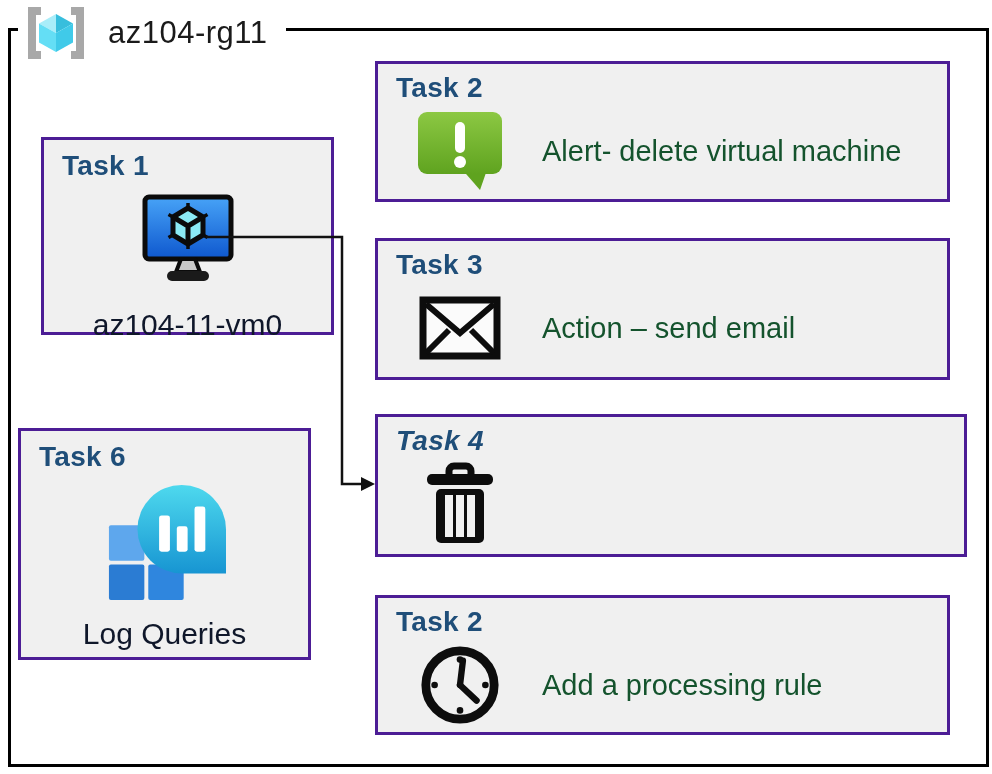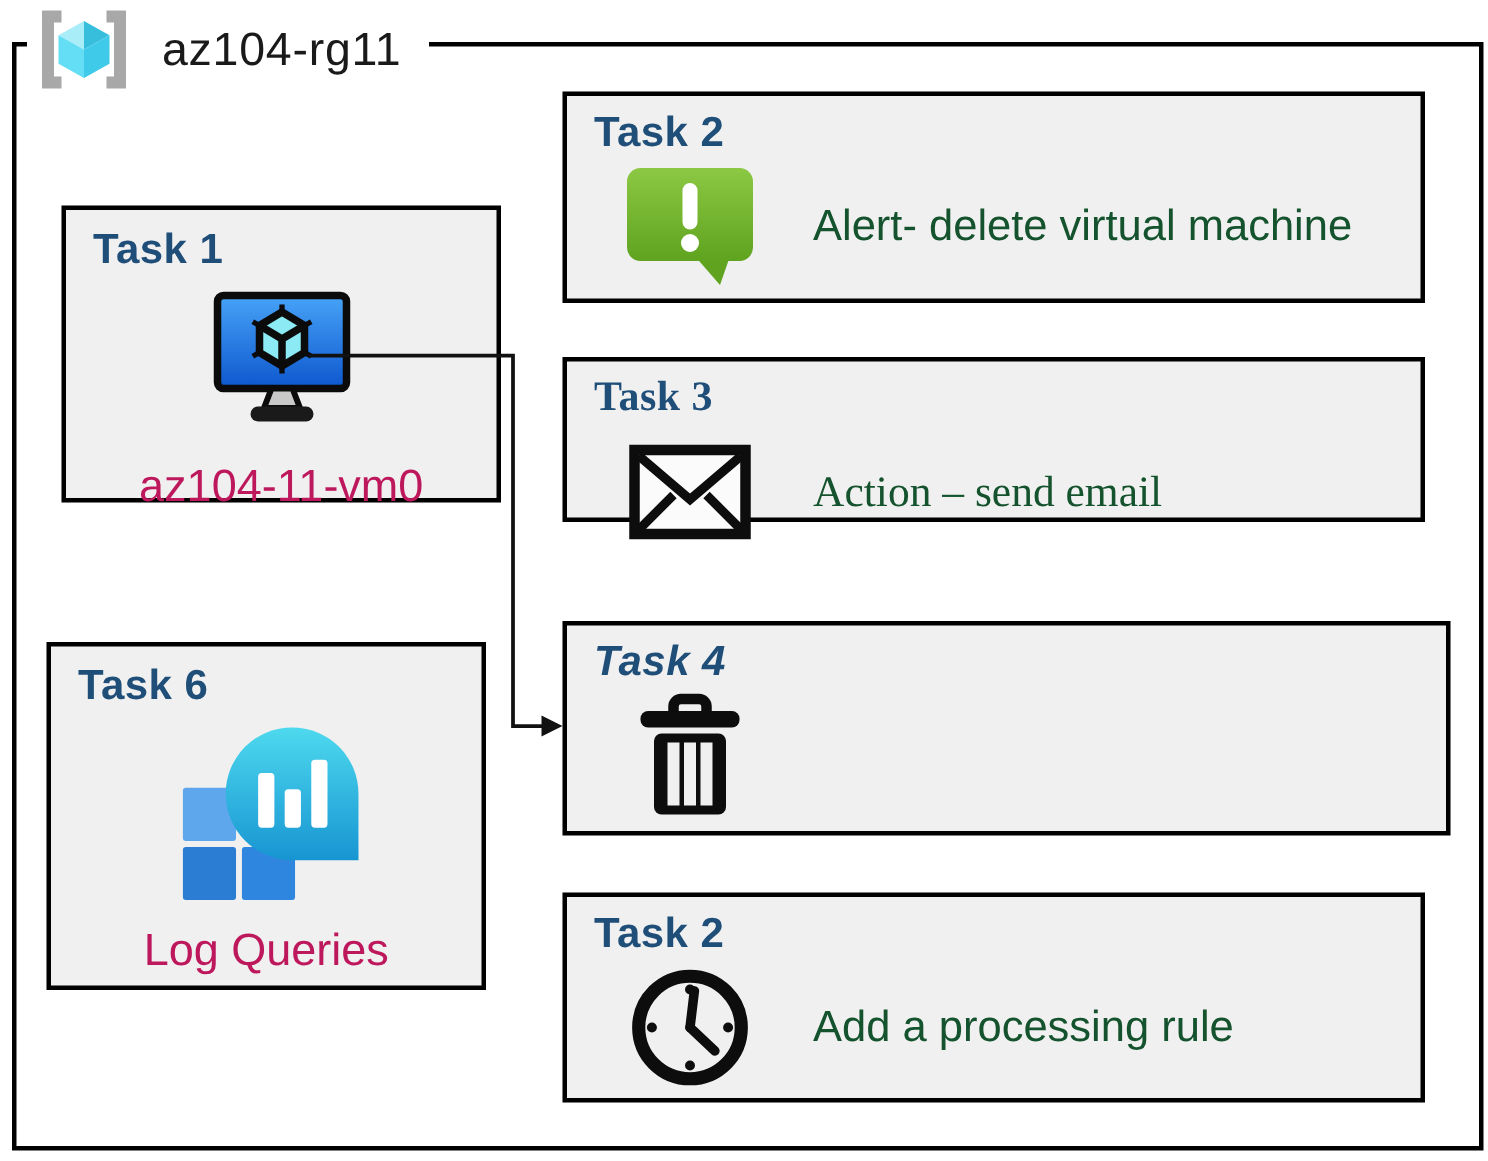--- a/index.html
+++ b/index.html
@@ -16,35 +16,35 @@
   }
 
   .rg-header {
     position: absolute; left: 18px; top: 4px; height: 58px;
     display: flex; align-items: center; gap: 16px;
     background: #ffffff; padding: 0 18px 0 2px; z-index: 3;
   }
   .rg-title { font-size: 31px; color: #1a1a1a; letter-spacing: 0.5px; }
 
   .box {
-    position: absolute; background: #f0f0f0; border: 3px solid #000000; z-index: 2;
+    position: absolute; background: #f0f0f0; border: 3px solid #4c1d95; z-index: 2;
   }
   .task-title {
     font-weight: bold; font-size: 28px; color: #1f4e79; letter-spacing: 0.3px;
   }
 
   
   .box.left { padding: 10px 14px; text-align: center; }
   .box.left .task-title { text-align: left; padding-left: 4px; }
   .box.left .icon-area {
     display: flex; justify-content: center; align-items: center;
   }
   #task1-box .icon-area { height: 110px; margin-top: 2px; }
   #task6-box .icon-area { height: 126px; margin-top: 4px; }
-  .left-label { font-size: 30px; color: #be185d; margin-top: 14px; }
+  .left-label { font-size: 30px; color: #0f172a; margin-top: 14px; }
 
   
   .box.right { padding: 8px 18px; }
   .box.right .row {
     display: flex; align-items: center; margin-left: 16px; margin-top: 2px; height: 90px;
   }
   .box.right .icon-slot {
     width: 96px; display: flex; justify-content: center; align-items: center;
   }
   .right-label { font-size: 29px; color: #14532d; margin-left: 34px; white-space: nowrap; }
@@ -95,21 +95,21 @@
         <polygon points="48,16 63,25 63,43 48,52 33,43 33,25" fill="none" stroke="#0b0b0b" stroke-width="5" stroke-linejoin="round"></polygon>
         <path d="M48,34 L48,52 M48,34 L33,25 M48,34 L63,25" stroke="#0b0b0b" stroke-width="5" fill="none"></path>
         <path d="M48,16 L48,11 M63,25 L67.5,22.5 M63,43 L67.5,45.5 M48,52 L48,57 M33,43 L28.5,45.5 M33,25 L28.5,22.5" stroke="#0b0b0b" stroke-width="3.5" fill="none"></path>
         <polygon points="41,67 55,67 60,80 36,80" fill="#c9c9c9" stroke="#0b0b0b" stroke-width="4" stroke-linejoin="round"></polygon>
         <rect x="27" y="79" width="42" height="10" rx="5" fill="#1a1a1a"></rect>
       </svg>
     </div>
     <div class="left-label">az104-11-vm0</div>
   </div>
 
-  <div class="box left" id="task6-box" style="left:31px; top:428px; width:293px; height:232px;">
+  <div class="box left" id="task6-box" style="left:18px; top:428px; width:293px; height:232px;">
     <div class="task-title">Task 6</div>
     <div class="icon-area">
       <svg width="124" height="120" viewBox="0 0 126 122">
         <defs>
           <linearGradient id="logteal" x1="0" y1="0" x2="0" y2="1">
             <stop offset="0" stop-color="#4ed9ee"></stop>
               <stop offset="1" stop-color="#1795d2"></stop>
           </linearGradient>
         </defs>
         <rect x="6" y="46" width="36" height="36" rx="2" fill="#5ea7ed"></rect>
@@ -138,21 +138,21 @@
           <polygon points="46,58 74,58 66,81" fill="#5fa31f"></polygon>
           <rect x="4" y="3" width="84" height="62" rx="9" fill="url(#alertgreen)"></rect>
           <rect x="41" y="13" width="10" height="31" rx="5" fill="#ffffff"></rect>
           <circle cx="46" cy="53" r="6" fill="#ffffff"></circle>
         </svg>
       </div>
       <div class="right-label">Alert- delete virtual machine</div>
     </div>
   </div>
 
-  <div class="box right" style="left:375px; top:238px; width:575px; height:110px;font-family:Liberation Serif, serif;">
+  <div class="box right" style="left:375px; top:238px; width:575px; height:142px;">
     <div class="task-title">Task 3</div>
     <div class="row">
       <div class="icon-slot">
         <svg width="82" height="64" viewBox="0 0 82 64">
           <rect x="4" y="4" width="74" height="56" fill="#fbfbfb" stroke="#0d0d0d" stroke-width="7"></rect>
           <path d="M7,8 L41,37 L75,8" fill="none" stroke="#0d0d0d" stroke-width="6"></path>
           <path d="M7,57 L30,34 M75,57 L52,34" fill="none" stroke="#0d0d0d" stroke-width="6"></path>
         </svg>
       </div>
       <div class="right-label">Action – send email</div>

